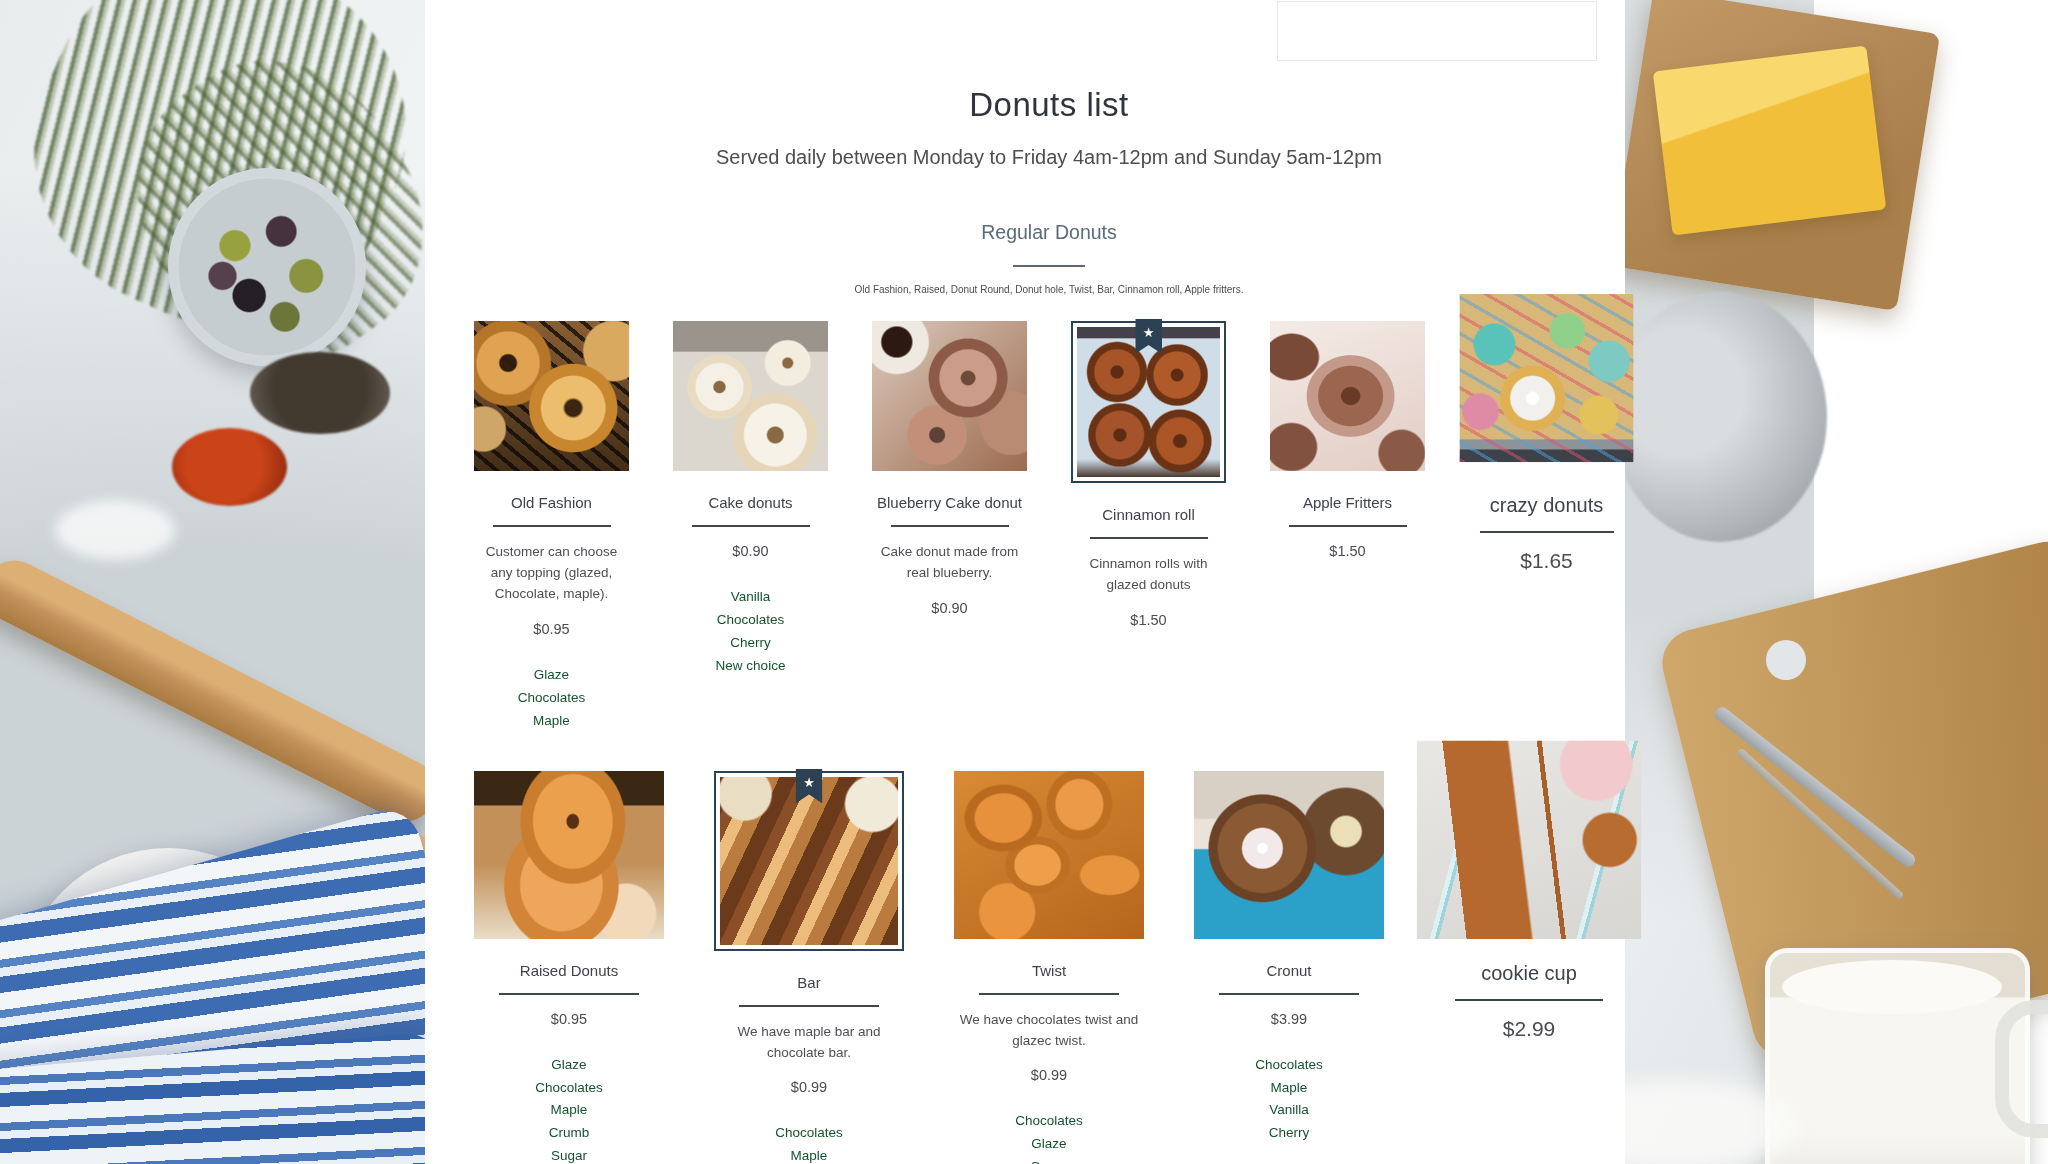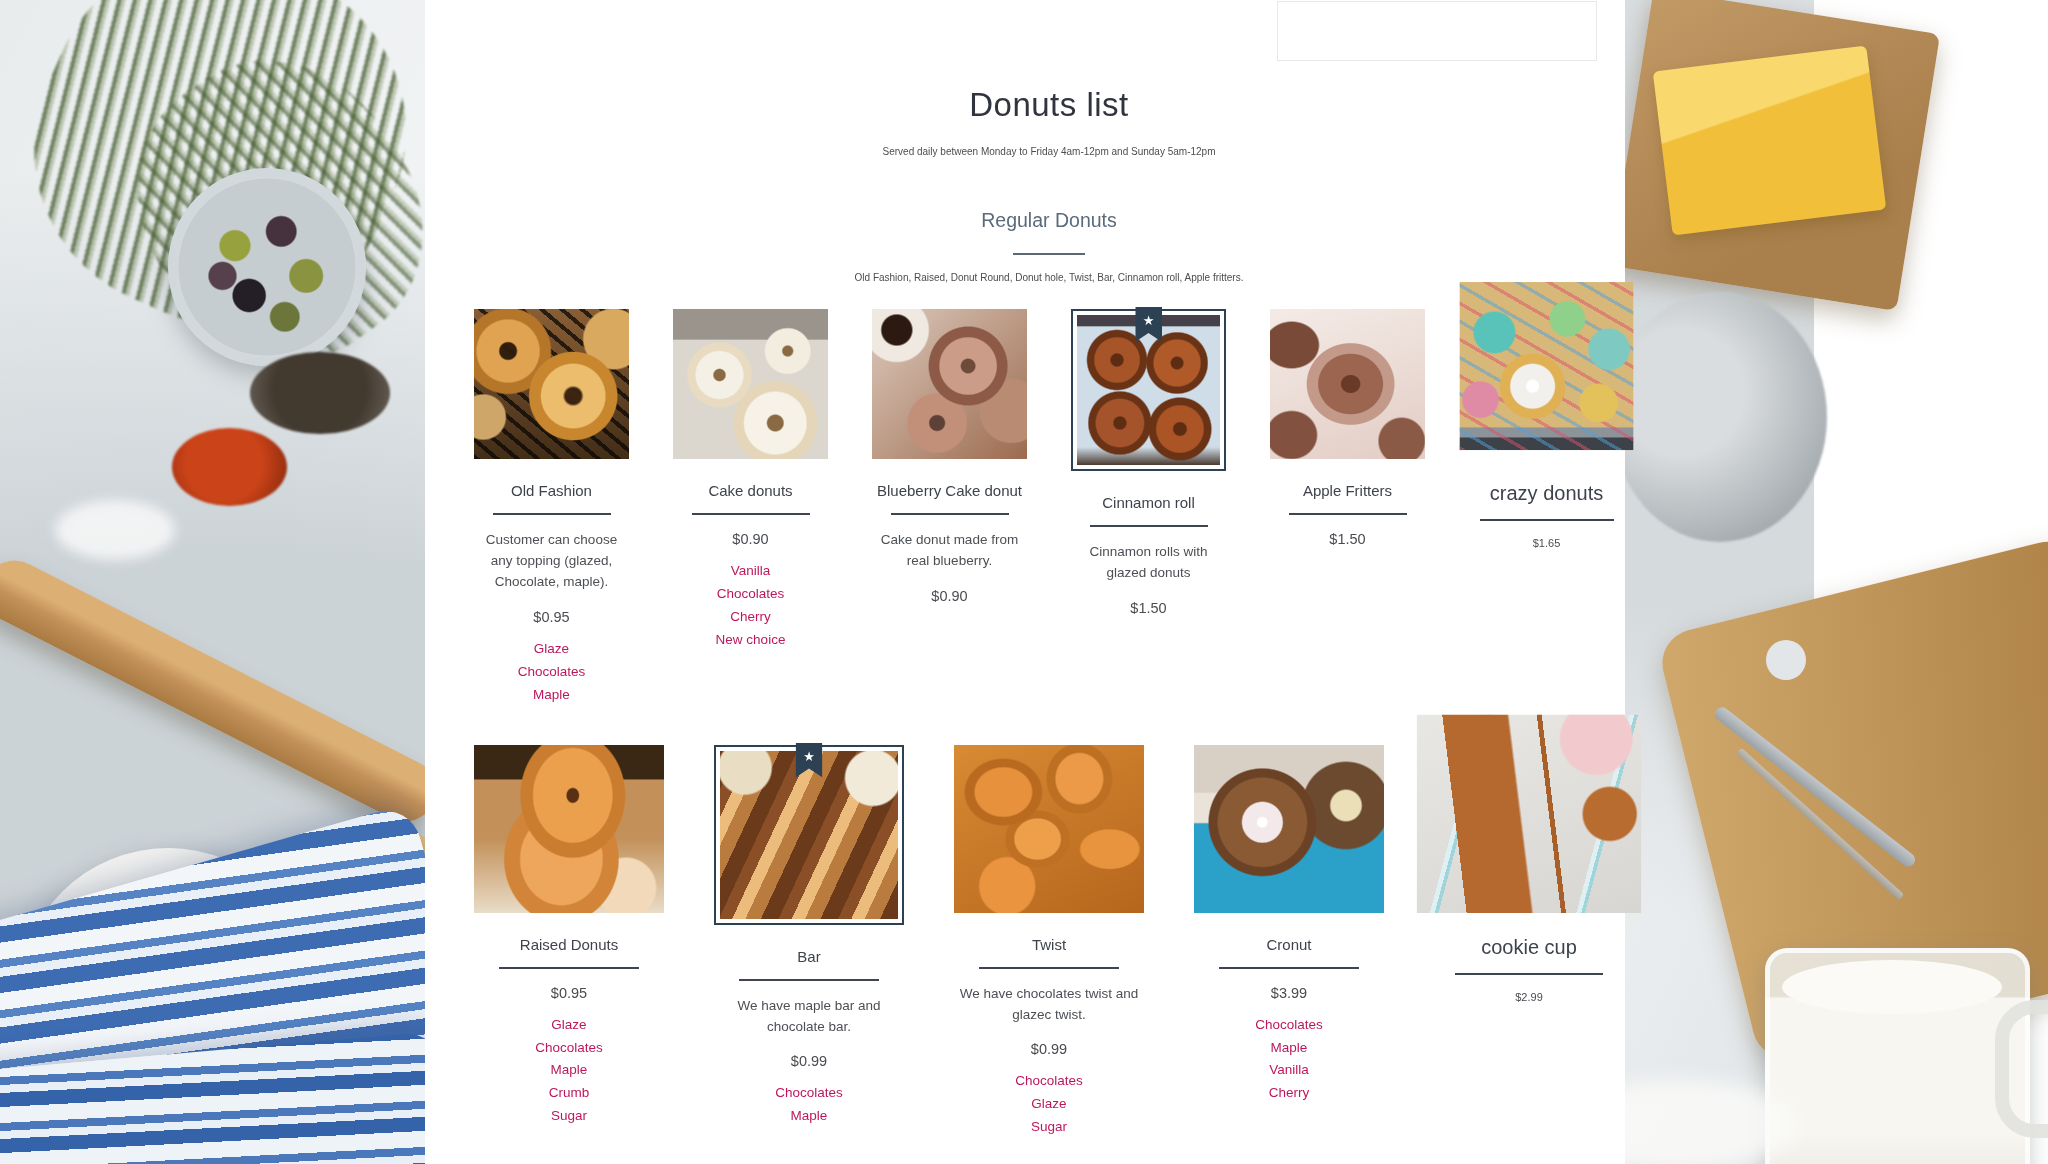--- a/index.html
+++ b/index.html
@@ -63,44 +63,44 @@
       border:5px solid rgba(255,255,255,.75);box-shadow:0 8px 22px rgba(120,125,128,.4);}
   .milk{left:1782px;top:960px;width:220px;height:54px;border-radius:50%;background:#fbfaf6;}
   .jug-handle{left:1995px;top:1000px;width:70px;height:110px;border-radius:40px;border:14px solid rgba(225,226,222,.9);background:rgba(0,0,0,0);}
   .flour{left:1560px;top:1080px;width:240px;height:90px;border-radius:50%;background:rgba(250,250,248,.85);filter:blur(10px);}
 
   
   .panel{position:absolute;left:425px;top:0;width:1200px;height:1164px;background:#ffffff;}
   .topbox{position:absolute;left:852px;top:1px;width:318px;height:58px;background:#fff;border:1px solid #e8e8e8;}
   .inner{position:relative;width:1150px;margin:0 auto;transform:translateX(24px);text-align:center;color:#4b4e53;}
   .page-title{margin:86px 0 0;font-size:33px;font-weight:500;letter-spacing:.5px;color:#31343e;}
-  .page-sub{margin:22px 0 0;font-size:10px;color:#4e4e4e;}
+  .page-sub{margin:22px 0 0;font-size:20px;color:#4e4e4e;}
   .sec-h{margin:52px 0 0;font-size:19.5px;font-weight:400;color:#5a6b7c;}
   .sec-rule{width:72px;border-top:2px solid #5d6875;margin:21px auto 0;}
   .sec-desc{margin:17px 0 0;font-size:10px;color:#4c4c4c;}
 
   .grid{display:grid;margin:26px auto 0;width:1150px;text-align:center;}
   .row1{grid-template-columns:repeat(6,1fr);column-gap:44px;}
   .row2{grid-template-columns:repeat(5,1fr);column-gap:50px;margin-top:38px;}
   .card{min-width:0;}
   .photo-wrap{position:relative;display:block;}
   .photo{width:100%;height:150px;background-size:cover;display:block;}
   .row2 .photo{height:168px;}
   .featured .frame{border:2px solid #2c4254;padding:4px;background:#fff;}
   .badge{position:absolute;top:-2px;left:50%;transform:translateX(-50%);width:27px;height:35px;background:#2c4254;
       clip-path:polygon(0 0,100% 0,100% 100%,50% 74%,0 100%);display:flex;justify-content:center;}
   .badge .star{color:#fff;font-size:13px;line-height:1;margin-top:7px;}
   .card-title{margin-top:23px;font-size:15px;color:#3e434b;}
   .title-rule{width:118px;border-top:2px solid #3e454e;margin:14px auto 0;}
   .row2 .title-rule{width:140px;}
   .desc{margin:15px auto 0;font-size:13.5px;line-height:1.55;color:#4c4f54;max-width:190px;}
   .price{margin-top:16px;font-size:14.5px;color:#494c51;}
-  .options{margin-top:13px;font-size:13.5px;line-height:1.7;color:#be185d;}
+  .options{margin-top:27px;font-size:13.5px;line-height:1.7;color:#14532d;}
   .zoomed .card-title{font-size:20px;}
-  .zoomed .price{font-size:11px;}
+  .zoomed .price{font-size:21px;}
   .zoomed .title-rule{width:134px;}
   .z-crazy .photo{transform:scale(1.12) translateY(-8px);transform-origin:center bottom;}
   .z-cookie .photo{transform:scale(1.18);transform-origin:center bottom;}
   .z-cookie .title-rule{width:148px;}
   .z-cookie .desc{max-width:210px;}
 
   
   .ph1{background:
     radial-gradient(circle at 64% 58%, rgba(59,35,15,.95) 0 6%, #ecbd6d 8% 24%, #c8872f 25% 33%, rgba(0,0,0,0) 34%),
     radial-gradient(circle at 22% 28%, rgba(46,28,12,.95) 0 5%, #e0a352 6% 19%, #b5762a 20% 26%, rgba(0,0,0,0) 27%),

